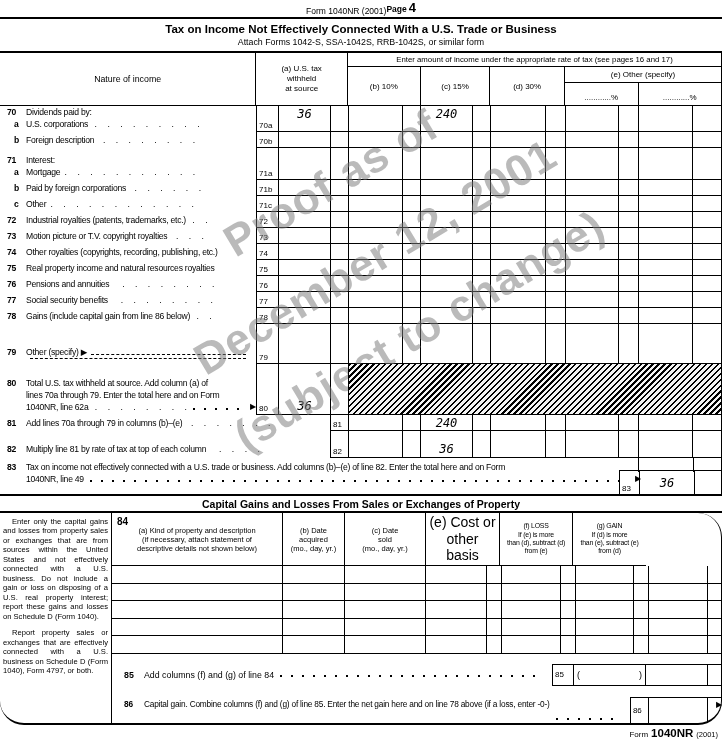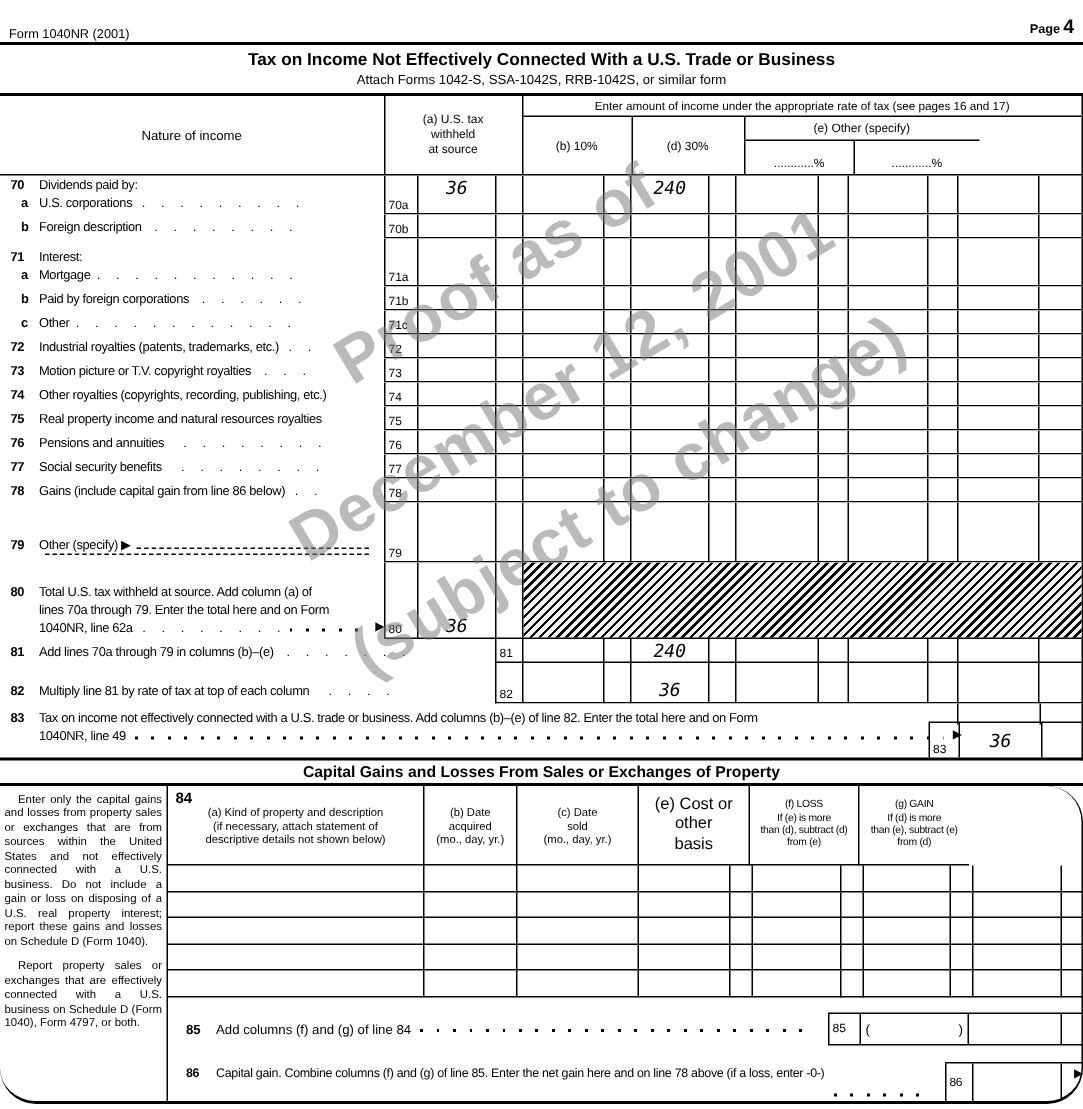--- a/index.html
+++ b/index.html
@@ -1,21 +1,21 @@
 <!DOCTYPE html>
 <html><head>
 <meta charset="utf-8">
 <style>
   *{box-sizing:border-box;margin:0;padding:0;}
   html,body{background:#fff;}
   body{font-family:"Liberation Sans",sans-serif;color:#000;}
   .page{position:relative;width:722px;height:739px;background:#fff;overflow:hidden;}
 
   
-  .topbar{display:flex;justify-content:space-between;align-items:flex-end;padding:3px 6px 1px 6px;height:28px;}
+  .topbar{display:flex;justify-content:center;align-items:flex-end;padding:3px 6px 1px 6px;height:17px;}
   .formid{font-size:8.5px;}
   .pagelbl{font-size:8.5px;font-weight:bold;}
   .pagenum{font-size:13px;font-weight:bold;margin-left:2px;}
   .rule{border-top:2px solid #000;}
 
   .title{text-align:center;font-weight:bold;font-size:11.5px;margin-top:4px;}
   .subtitle{text-align:center;font-size:8.8px;margin:2px 0 4px 0;}
 
   
   .sec1{border-top:2.5px solid #000;width:722px;}
@@ -76,21 +76,21 @@
   .cgtitle{height:17px;border-bottom:2px solid #000;text-align:center;font-weight:bold;font-size:10.5px;padding-top:2px;}
   .sec2{display:flex;width:722px;border-bottom:2.5px solid #000;border-right:1px solid #000;border-radius:24px;}
   .sidebar{width:112px;flex:none;border-right:1px solid #000;font-size:7.6px;line-height:1.25;text-align:justify;padding:4px 3px 0 3px;}
   .sidebar p{text-indent:9px;margin-bottom:7px;}
   .sec2r{width:610px;flex:none;display:flex;flex-direction:column;}
   .cghdr{display:flex;height:53px;}
   .hcell{border-left:1px solid #000;border-bottom:1px solid #000;flex:none;display:flex;align-items:center;justify-content:center;text-align:center;white-space:pre-line;font-size:7.5px;line-height:1.2;overflow:hidden;}
   .nbl{border-left:none!important;}
   .hca{width:170px;position:relative;}
   .l84{position:absolute;left:5px;top:3px;font-size:10px;font-weight:bold;}
-  .hcb{width:62px}.hcc{width:81px}.hcd{width:76px;font-size:8px}.hce{width:74px;font-size:11px}
+  .hcb{width:62px}.hcc{width:81px}.hcd{width:76px;font-size:8px}.hce{width:74px;font-size:14px}
   .hcf{width:73px;font-size:6.9px;letter-spacing:-0.2px}.hcg{width:74px;font-size:6.9px;letter-spacing:-0.2px}
   .cgrow{display:flex;height:17.6px;}
   .cga{width:170px}.cgb{width:62px}.cgc{width:81px}.cgd{width:61px}.cgdc{width:15px}
   .cge{width:59px}.cgec{width:15px}.cgf{width:58px}.cgfc{width:15px}.cgg{width:59px}.cggc{width:15px}
 
   .cgrow85{position:relative;height:32px;display:flex;align-items:flex-end;padding:0 0 6px 12px;font-size:8.8px;}
   .cgrow85 .n,.cgrow86 .n{width:20px;font-weight:bold;flex:none;}
   .box85{position:absolute;right:0;bottom:0;height:22px;width:170px;display:flex;border-top:1px solid #000;border-bottom:1px solid #000;}
   .b85n{width:21px;border-left:1px solid #000;display:flex;align-items:center;padding-left:2px;font-size:8px;}
   .b85f{width:72px;border-left:1px solid #000;display:flex;justify-content:space-between;align-items:center;padding:0 3px;font-size:9px;}
@@ -127,20 +127,21 @@
   <div class="sec1">
     <div class="hdr">
       <div class="h-nature">Nature of income</div>
       <div class="h-a">(a) U.S. tax
 withheld
 at source</div>
       <div class="h-r">
         <div class="h-banner">Enter amount of income under the appropriate rate of tax (see pages 16 and 17)</div>
         <div class="h-rr">
           <div class="h-b">(b) 10%</div>
+          <div class="h-c">(c) 15%</div>
           <div class="h-d">(d) 30%</div>
           <div class="h-e">
             <div class="h-et">(e) Other (specify)</div>
             <div class="h-eb">
               <div class="h-e1">............%</div>
               <div class="h-e2">............%</div>
             </div>
           </div>
         </div>
       </div>

